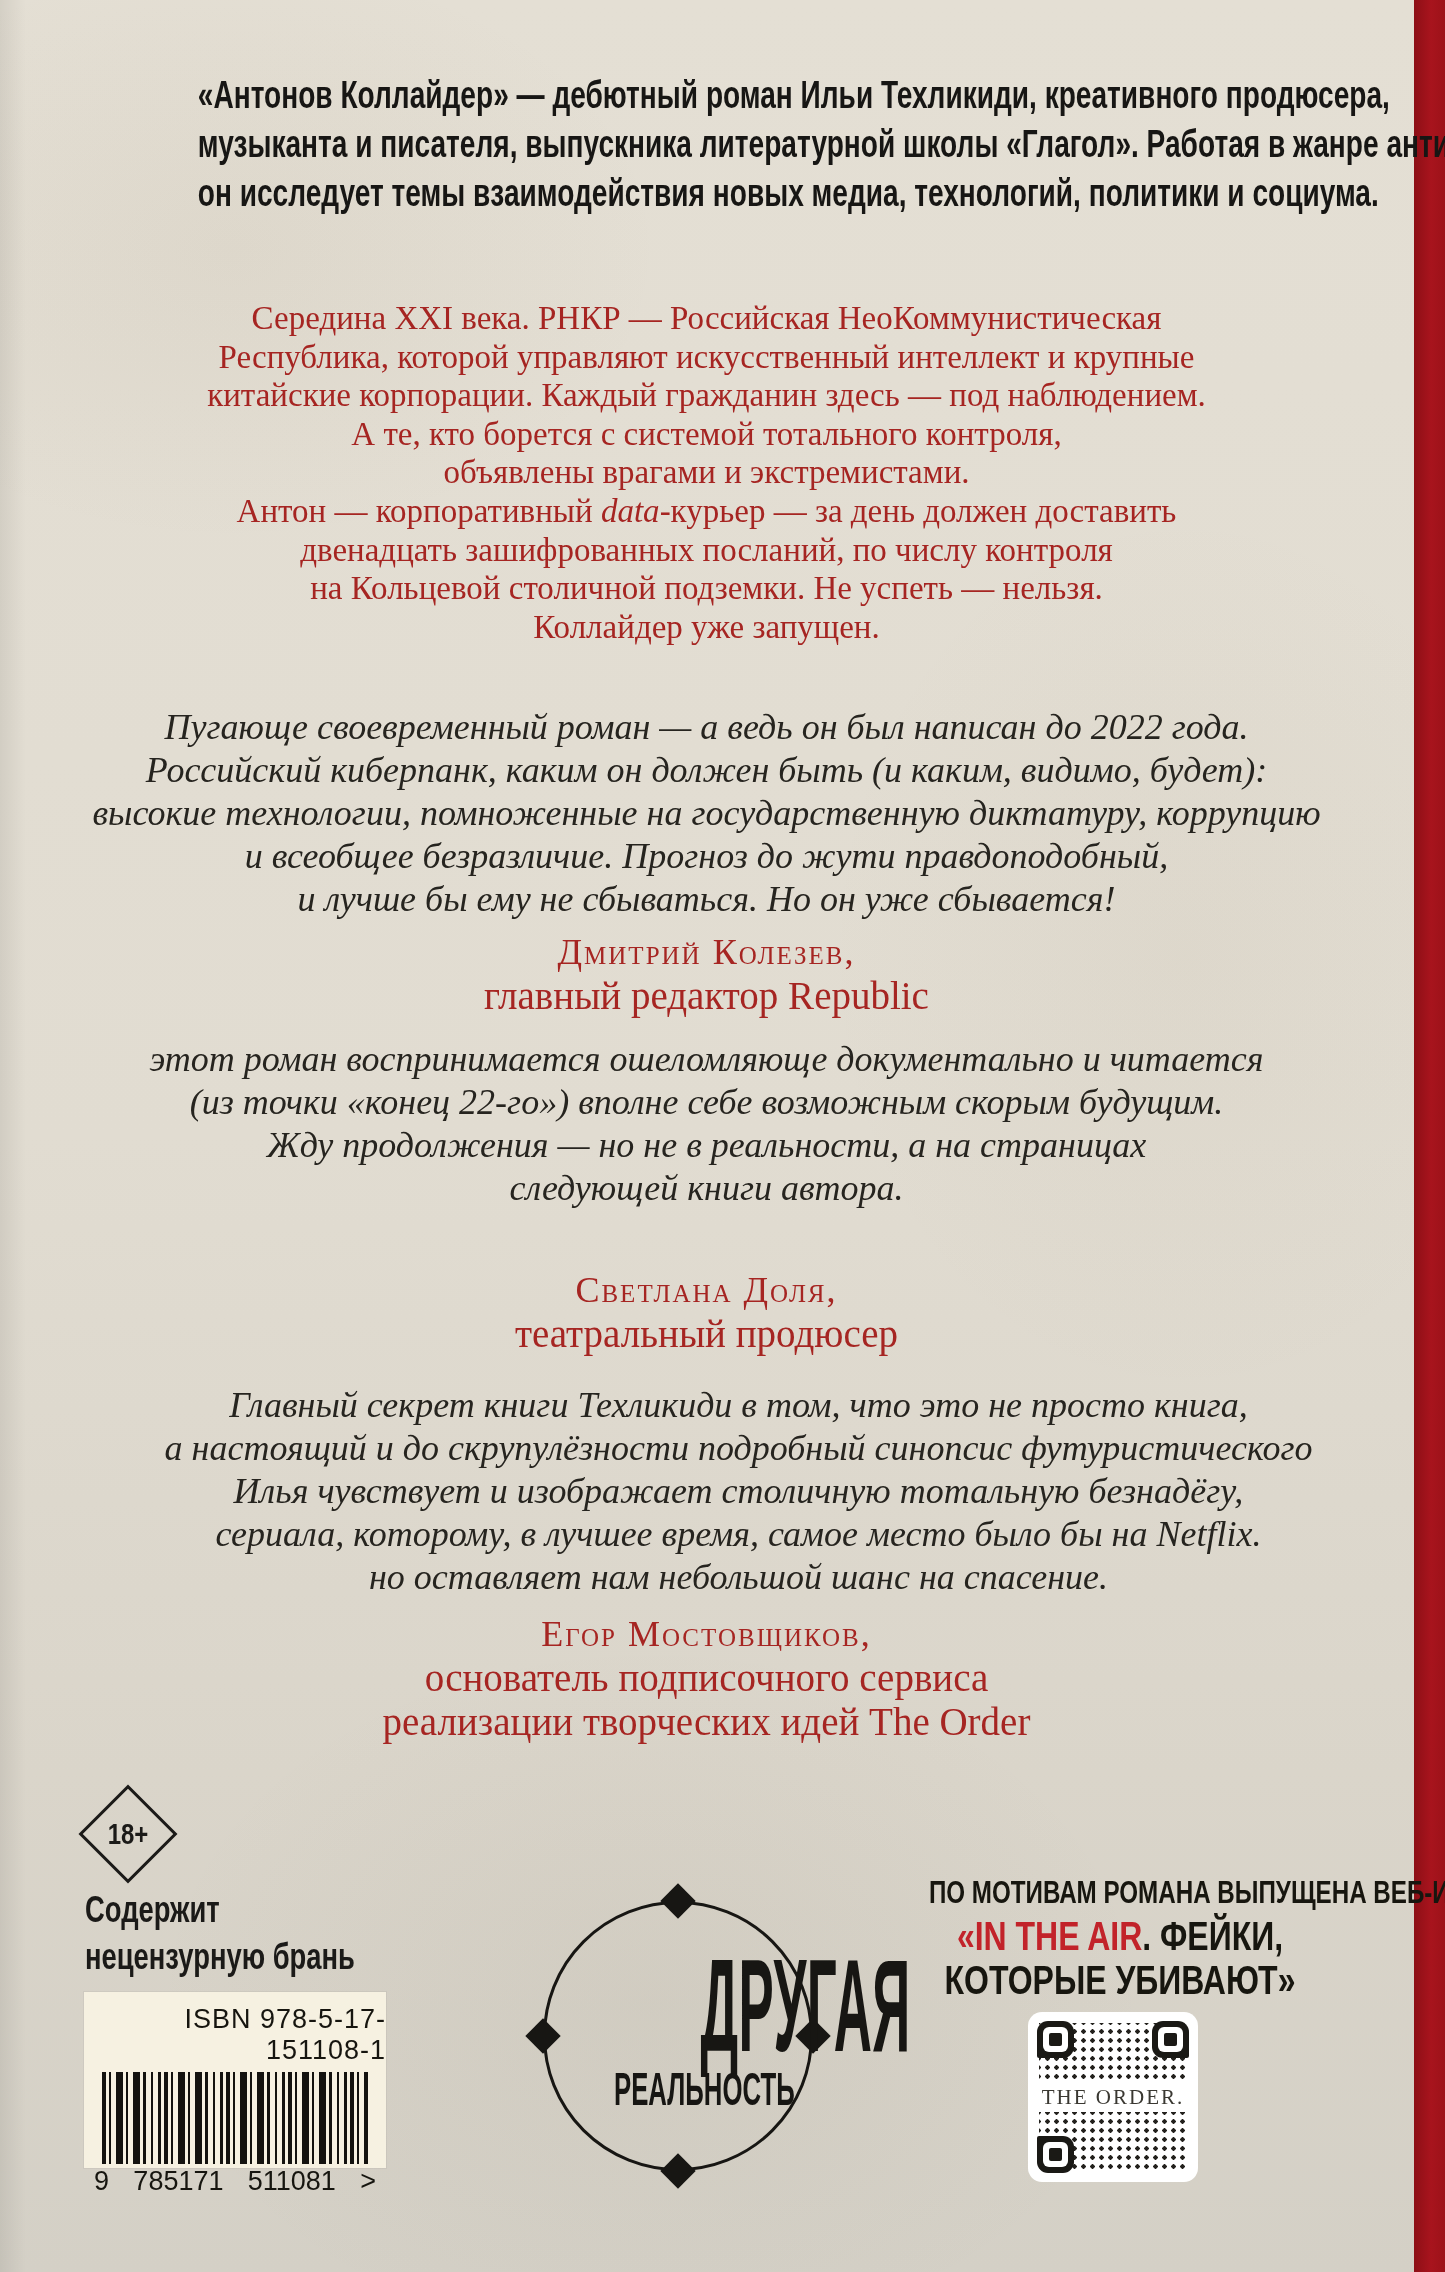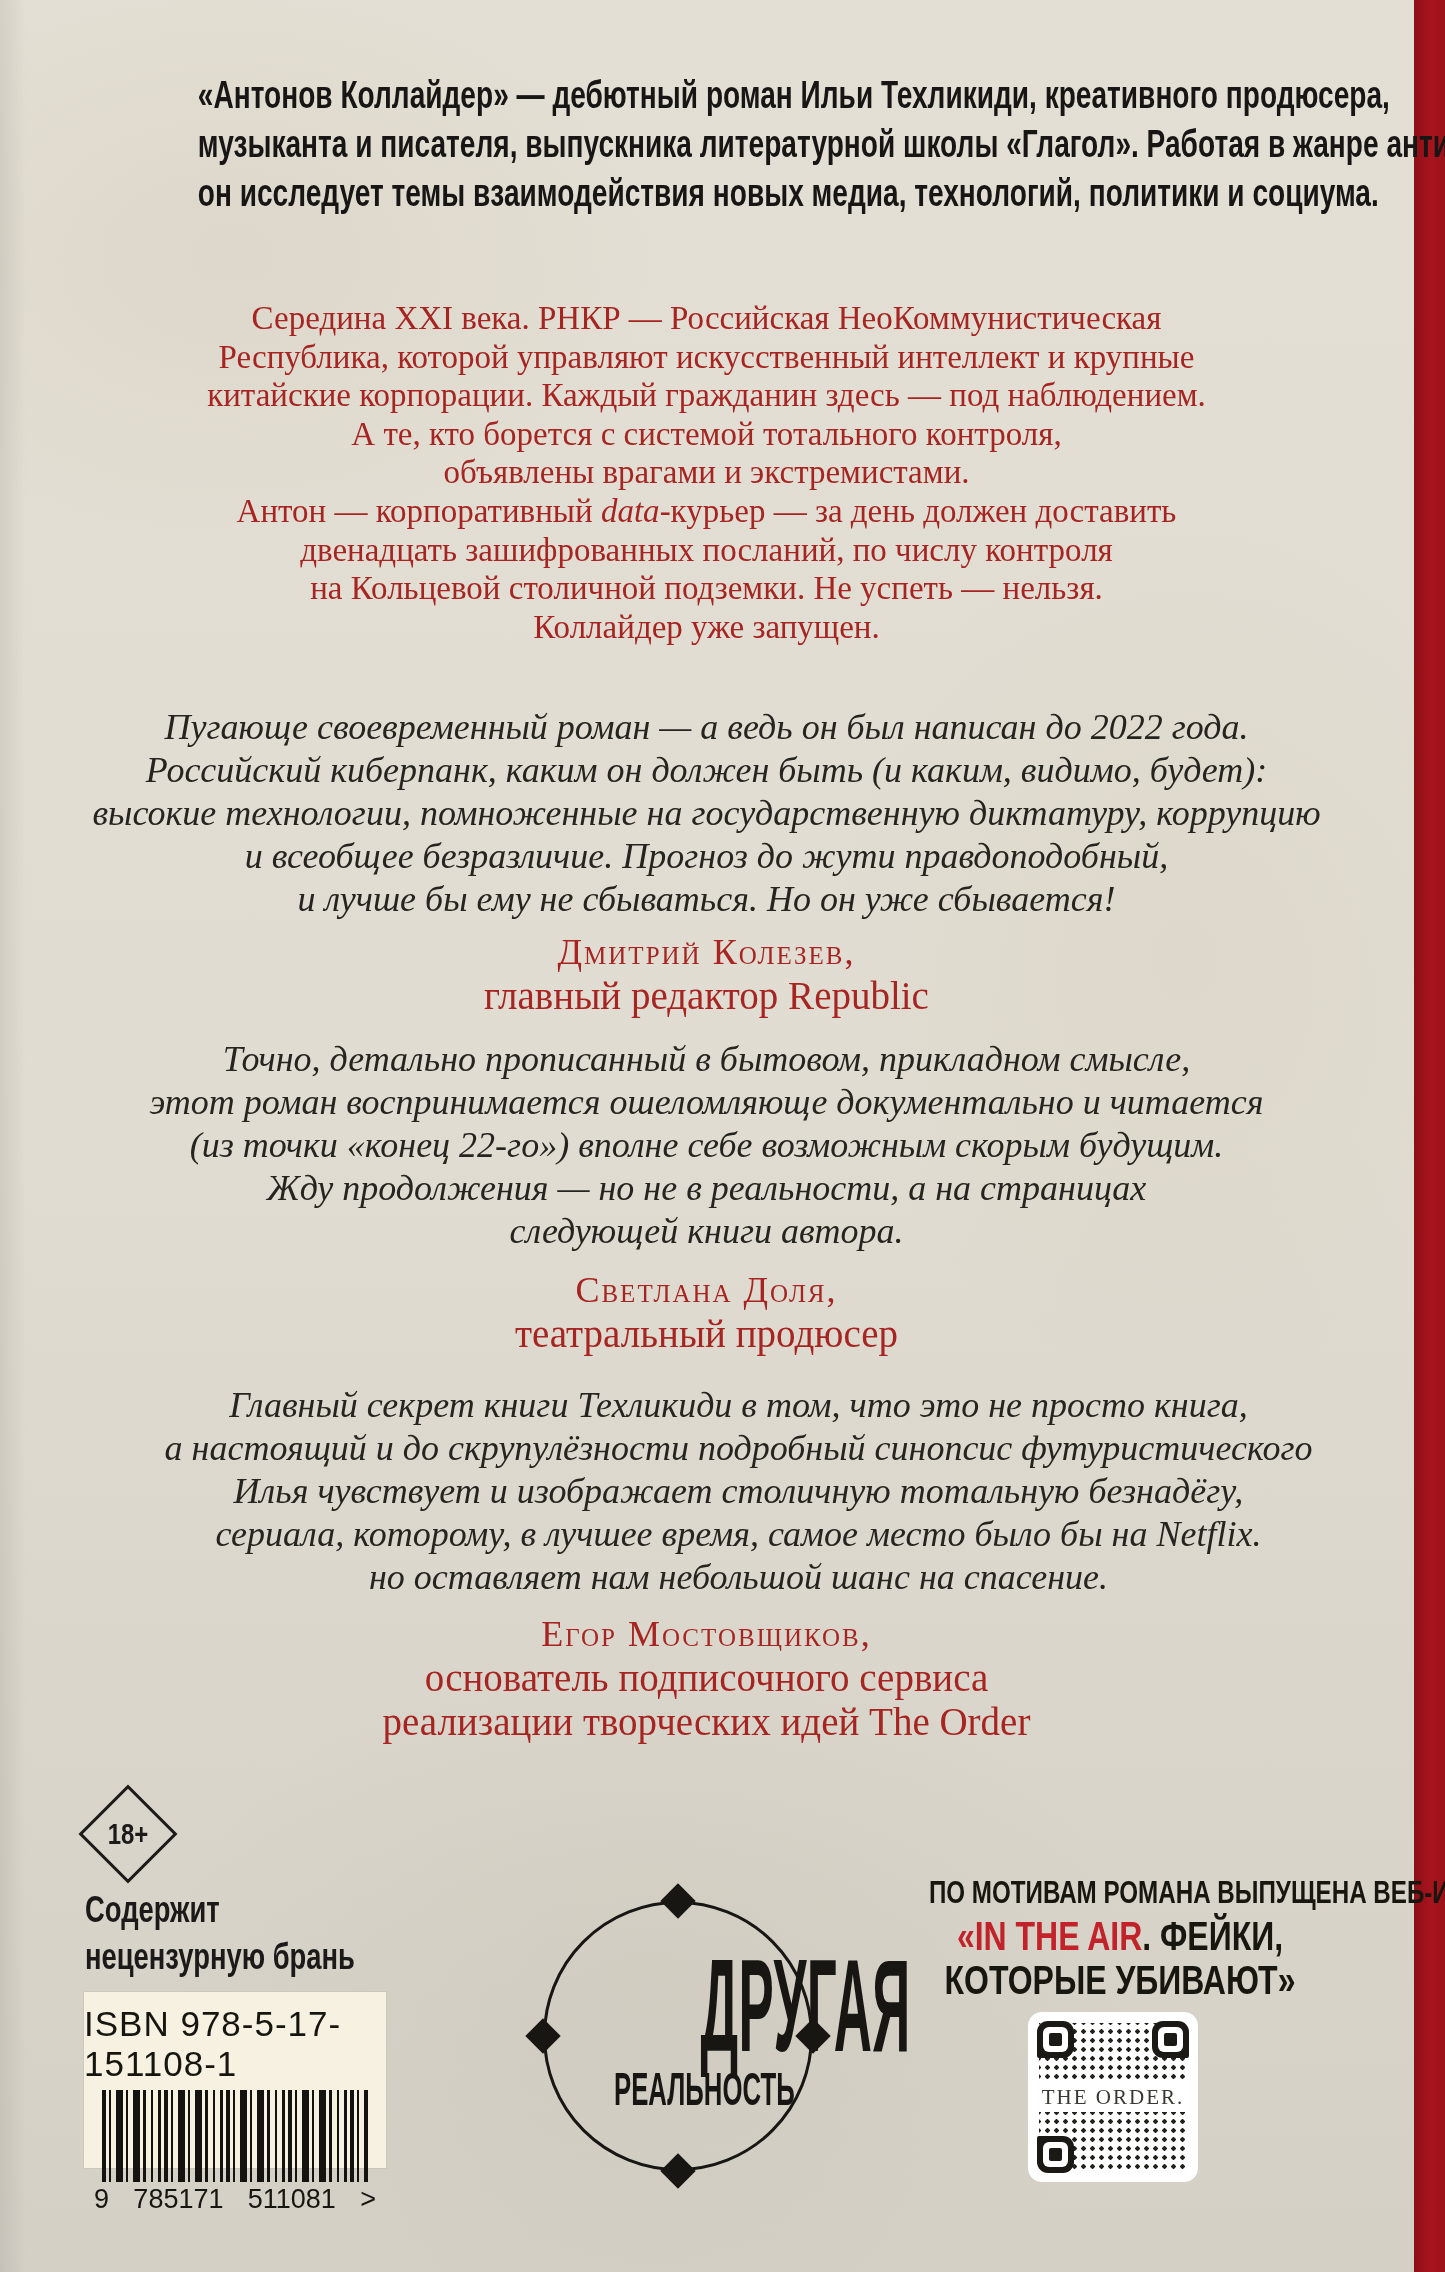--- a/index.html
+++ b/index.html
@@ -39,22 +39,22 @@
     transform:rotate(45deg);transform-origin:50% 50%;}
   .badge .lbl{position:absolute;left:0;top:0;width:64px;height:64px;display:flex;
     align-items:center;justify-content:center;transform:rotate(-45deg) scaleX(0.8);
     font-size:30px;color:#1b1a18;}
   
   .warning{left:85px;top:1886px;font-size:37px;line-height:47px;color:#1b1a18;}
   .warning .line{transform:scaleX(0.74);transform-origin:0 50%;}
   
   .isbn{left:84px;top:1992px;width:302px;height:176px;background:#f6f1e1;
     box-shadow:0 0 0 1px rgba(0,0,0,0.04);}
-  .isbn .label{margin-top:12px;text-align:left;font-family:"Liberation Sans",sans-serif;
-    font-size:35px;letter-spacing:1px;color:#16150f;}
+  .isbn .label{margin-top:12px;text-align:right;font-family:"Liberation Sans",sans-serif;
+    font-size:27px;letter-spacing:1px;color:#16150f;}
   .isbn .bars{margin:6px 18px 0 18px;height:92px;
     background:repeating-linear-gradient(90deg,
       #14130f 0 4px, transparent 4px 7px,
       #14130f 7px 9px, transparent 9px 14px,
       #14130f 14px 21px, transparent 21px 24px,
       #14130f 24px 26px, transparent 26px 31px,
       #14130f 31px 38px, transparent 38px 41px,
       #14130f 41px 44px, transparent 44px 49px,
       #14130f 49px 51px, transparent 51px 56px,
       #14130f 56px 59px, transparent 59px 62px);}
@@ -124,21 +124,20 @@
     <div class="line">высокие технологии, помноженные на государственную диктатуру, коррупцию</div>
     <div class="line">и всеобщее безразличие. Прогноз до жути правдоподобный,</div>
     <div class="line">и лучше бы ему не сбываться. Но он уже сбывается!</div>
   </section>
   <div class="abs ctr sig s1">
     <div class="name">Дмитрий Колезев,</div>
     <div class="role">главный редактор Republic</div>
   </div>
 
   <section class="abs ctr quote q2">
-    <div class="line">Точно, детально прописанный в бытовом, прикладном смысле,</div>
     <div class="line">этот роман воспринимается ошеломляюще документально и читается</div>
     <div class="line">(из точки «конец 22-го») вполне себе возможным скорым будущим.</div>
     <div class="line">Жду продолжения — но не в реальности, а на страницах</div>
     <div class="line">следующей книги автора.</div>
   </section>
   <div class="abs ctr sig s2">
     <div class="name">Светлана Доля,</div>
     <div class="role">театральный продюсер</div>
   </div>
 

